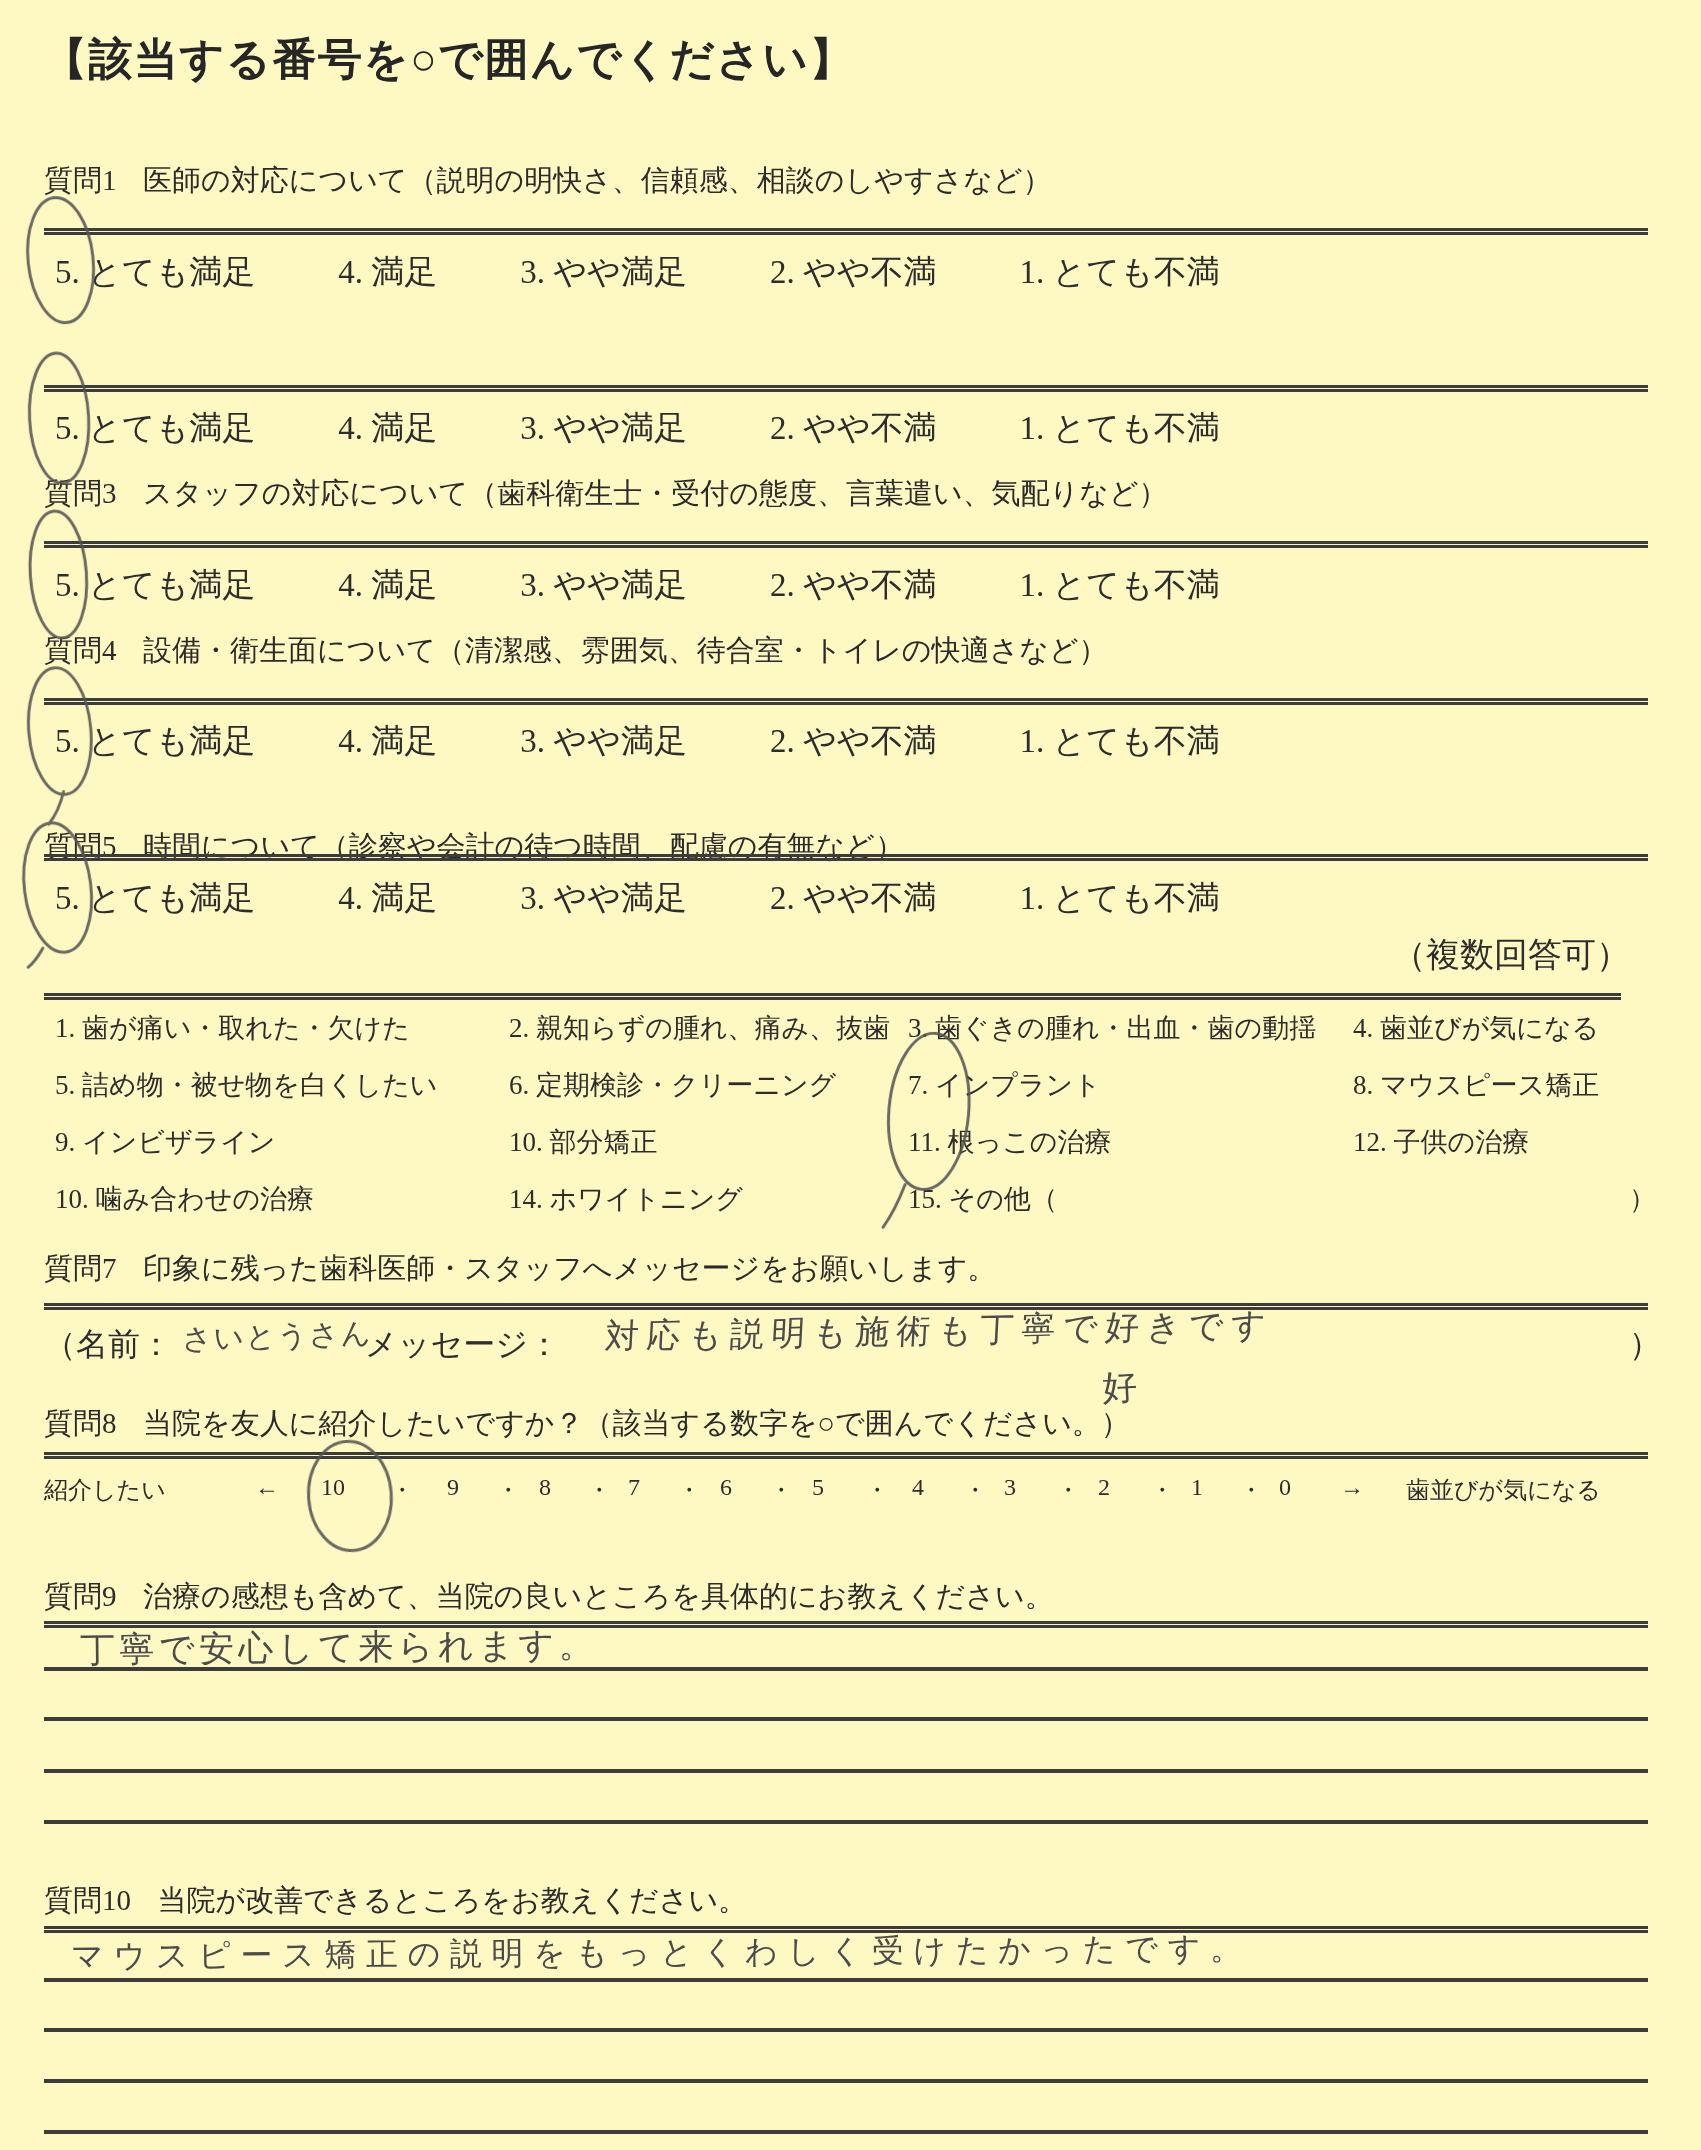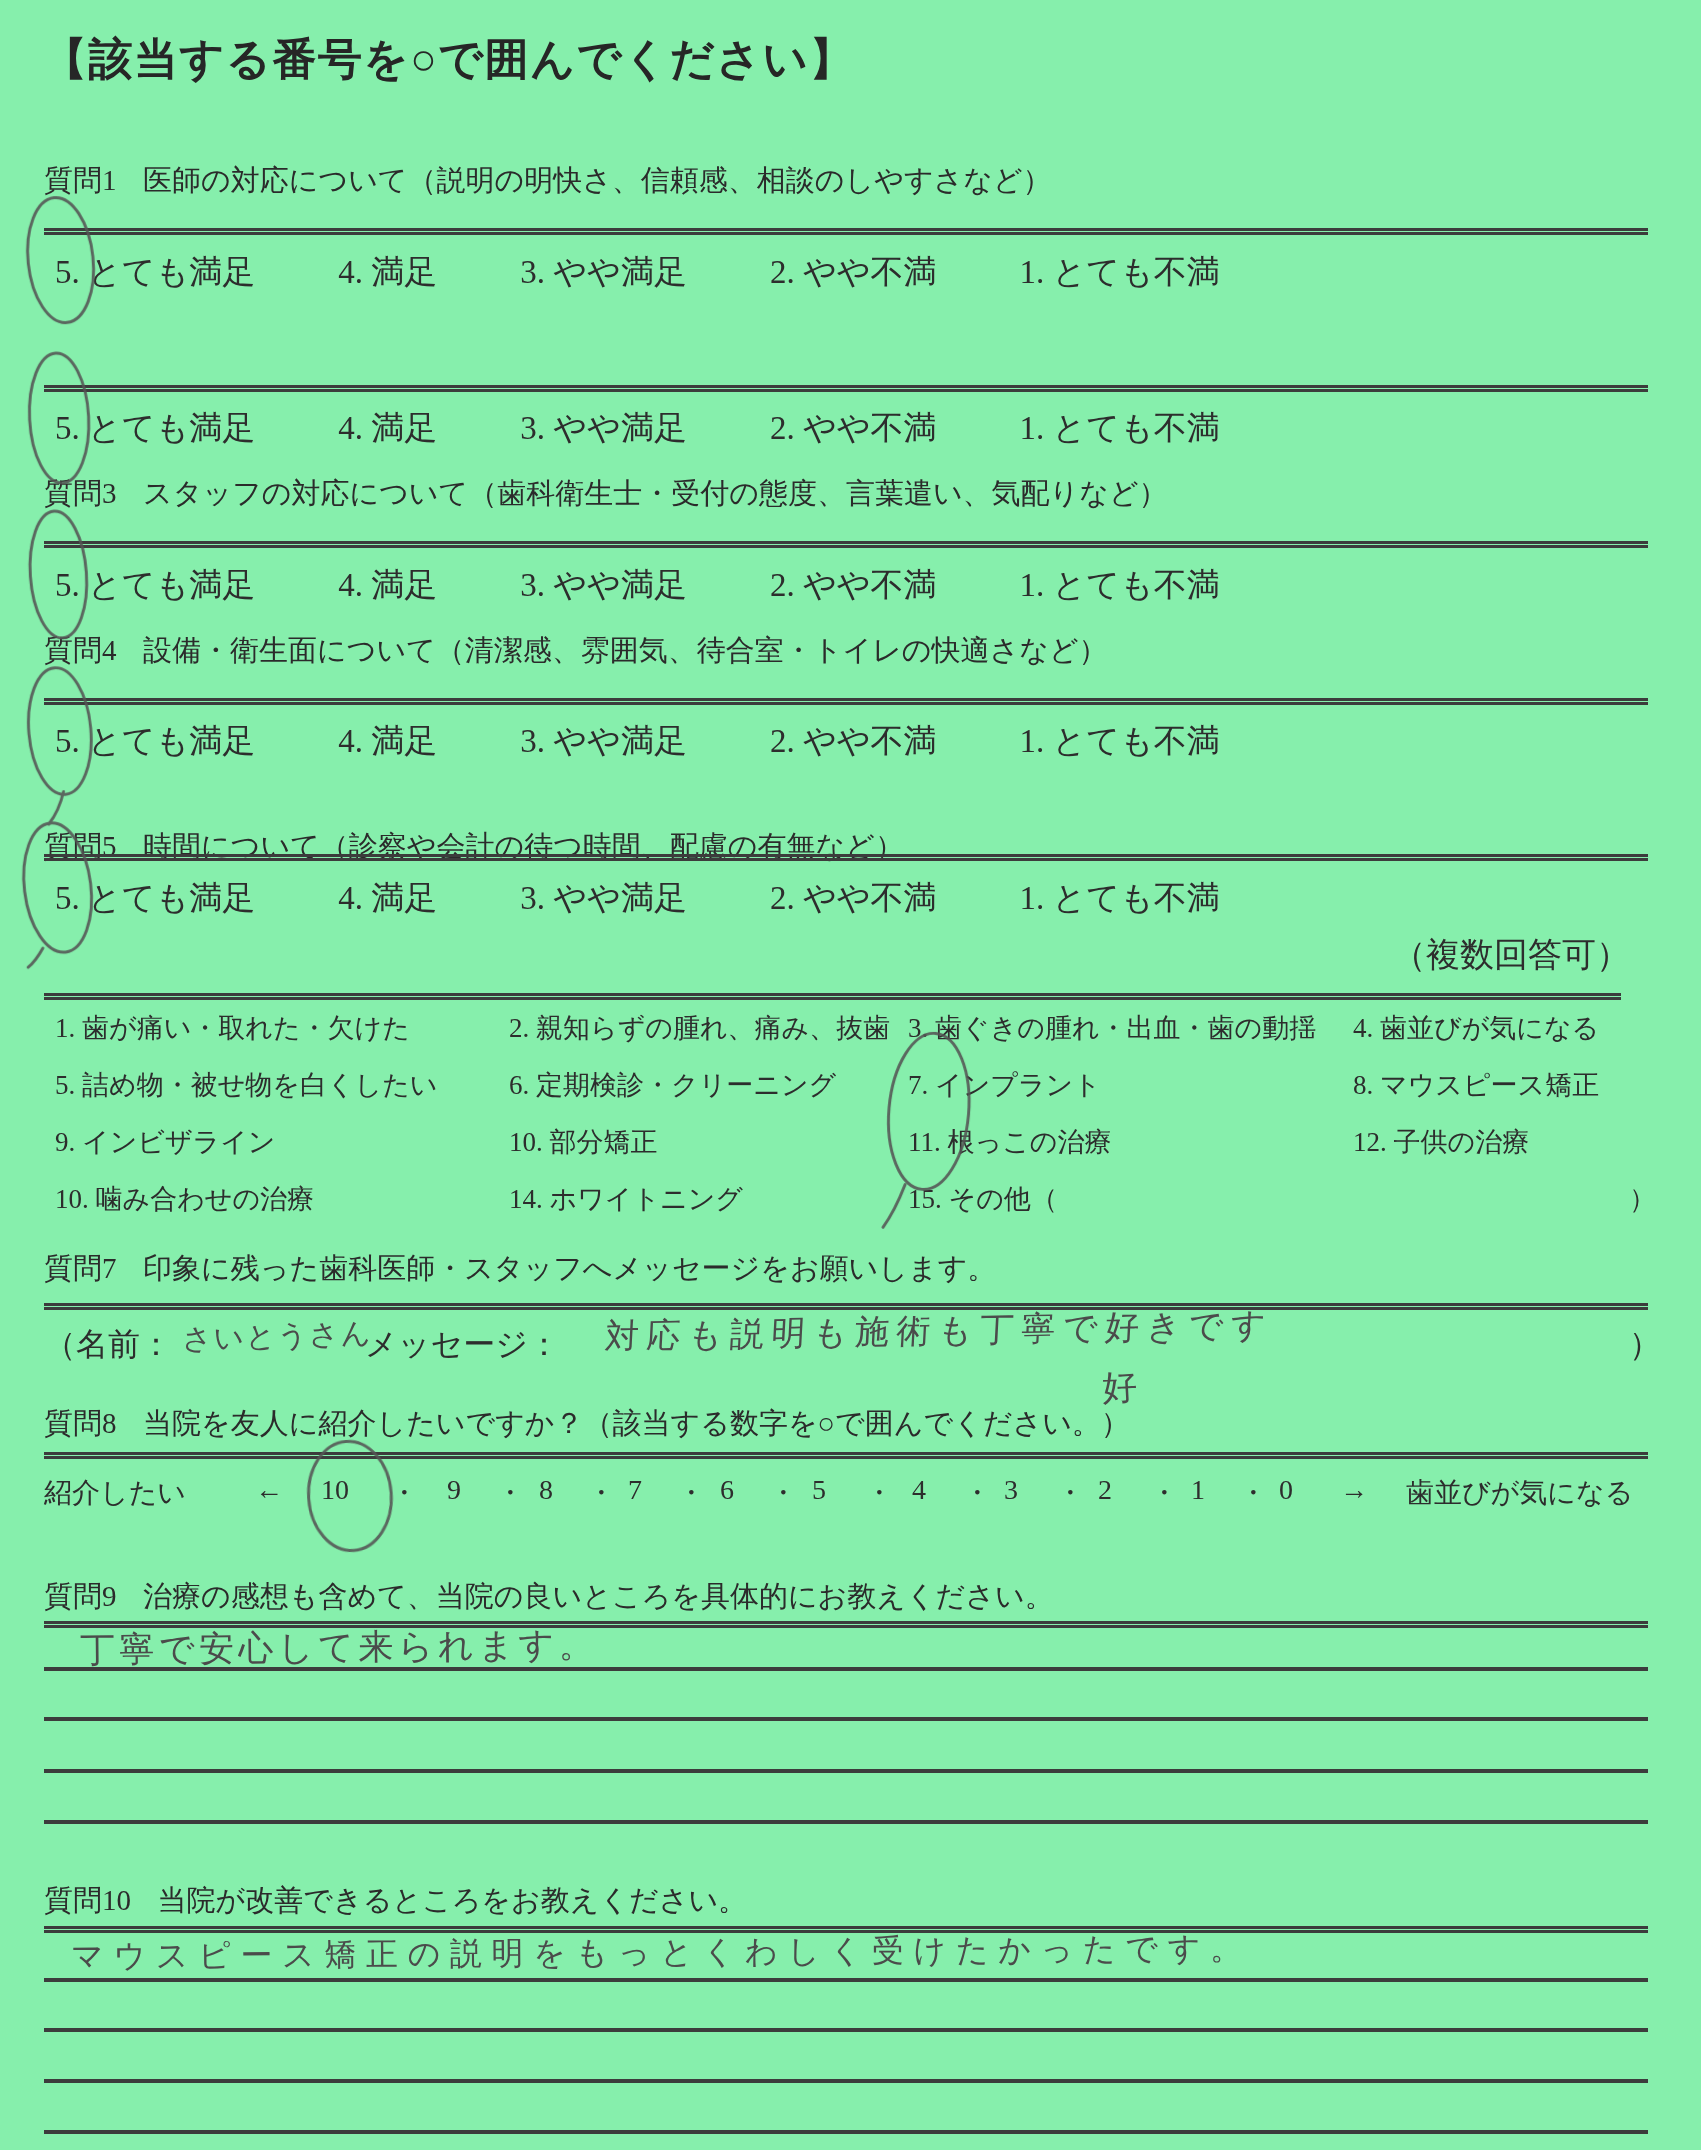--- a/index.html
+++ b/index.html
@@ -1,35 +1,35 @@
 <!DOCTYPE html>
 <html style="font-size:11.8px"><head>
 <meta charset="utf-8">
 <style>
   html,body{margin:0;padding:0;background:#ffffff;}
   #page{
-    position:relative;width:1701px;height:2151px;background:#86efac;
+    position:relative;width:1701px;height:2151px;background:#fef9c3;
     font-family:"Liberation Serif","DejaVu Serif",serif;color:#2d2d2d;overflow:hidden;
   }
   .title{
     position:absolute;left:43px;top:29.5px;font-size:44px;font-weight:600;
     letter-spacing:1.5px;white-space:nowrap;color:#262626;
   }
   .hdr{position:absolute;left:44px;font-size:29px;font-weight:500;white-space:nowrap;color:#2b2b2b;}
   .hdr .qid{margin-right:26.6px;}
   .rule{
     position:absolute;left:44px;width:1604px;height:6.6px;box-sizing:border-box;
     border-top:3px solid #3c3c3c;border-bottom:3px solid #3c3c3c;
   }
   .rule-thin{position:absolute;left:44px;width:1604px;height:3.7px;background:#3c3c3c;}
   .opts{position:absolute;left:55px;display:flex;gap:83px;font-size:33px;white-space:nowrap;}
   .q6-item{position:absolute;font-size:27px;white-space:nowrap;}
   .note{position:absolute;font-size:34px;white-space:nowrap;}
   .inline-label{position:absolute;font-size:32px;white-space:nowrap;}
-  .scale-item{position:absolute;font-size:28px;white-space:nowrap;}
+  .scale-item{position:absolute;font-size:24px;white-space:nowrap;}
   .hw{
     position:absolute;font-family:"DejaVu Sans",sans-serif;color:#4b4b4b;
     white-space:nowrap;font-weight:400;
   }
   #marks{position:absolute;left:0;top:0;pointer-events:none;}
 </style>
 </head>
 <body>
 
 <div id="page">

